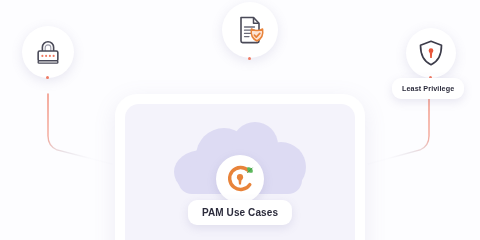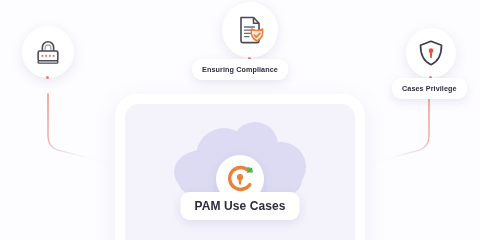--- a/index.html
+++ b/index.html
@@ -59,22 +59,22 @@
     border-radius:9px;
     box-shadow:0 3px 10px rgba(120,115,170,.16);
     padding:6px 10px;
     font-size:7.2px;
     font-weight:bold;
     color:#2c2c3c;
     white-space:nowrap;
     letter-spacing:.1px;
   }
   .pill-pam {
-    left:50%; top:192px; transform:translateX(-50%);
-    font-size:12px; padding:7px 14px;text-align:right;
+    left:50%; top:200px; transform:translateX(-50%);
+    font-size:10px; padding:7px 14px;text-align:right;
   }
   .pill-left   { left:8px;  top:78px; }
   .pill-center { left:50%; top:59px; transform:translateX(-50%); }
   .pill-right  { left:392px; top:78px; }
 
   
   .node {
     position:absolute;
     width:56px; height:56px;
     border-radius:50%;
@@ -181,26 +181,25 @@
       <path d="M7,3.5 L19.5,3.5 L25,9.2 L25,27 A1.6,1.6 0 0 1 23.4,28.6 L8.6,28.6 A1.6,1.6 0 0 1 7,27 Z" fill="#ffffff" stroke="#4a4a58" stroke-width="1.6" stroke-linejoin="round"></path>
       <path d="M19.5,3.5 L19.5,9.2 L25,9.2" fill="none" stroke="#4a4a58" stroke-width="1.5" stroke-linejoin="round"></path>
 
       <path d="M10.5,13 L20.5,13 M10.5,16.2 L20.5,16.2 M10.5,19.4 L17,19.4 M10.5,22.6 L15,22.6" stroke="#6a6a78" stroke-width="1.3" stroke-linecap="round"></path>
 
       <path d="M23,16.6 C25.6,16.6 27.2,15.8 28.6,15 C29.3,19.4 28.6,24.3 23,27 C17.4,24.3 16.7,19.4 17.4,15 C18.8,15.8 20.4,16.6 23,16.6 Z" fill="#fce3d5" stroke="#e8833a" stroke-width="1.5" stroke-linejoin="round"></path>
       <path d="M20.4,21.2 L22.3,23.1 L25.8,19.4" fill="none" stroke="#e8833a" stroke-width="1.7" stroke-linecap="round" stroke-linejoin="round"></path>
     </svg>
   </div>
   <div class="dot dot-center"></div>
-  <div class="pill pill-center">Ensuring Compliance</div>
 
   <div class="node node-right">
     <svg width="28" height="28" viewBox="0 0 32 32">
       <path d="M16,2.6 L28,7.2 C28,17.6 25.2,25.4 16,29.4 C6.8,25.4 4,17.6 4,7.2 Z" fill="#ffffff" stroke="#3c3c4a" stroke-width="1.9" stroke-linejoin="round"></path>
 
       <circle cx="16" cy="13.4" r="2.7" fill="#e8563a"></circle>
       <path d="M14.6,15 L17.4,15 L16.9,21.6 L15.1,21.6 Z" fill="#e8563a"></path>
     </svg>
   </div>
   <div class="dot dot-right"></div>
-  <div class="pill pill-right">Cases Privilege</div>
+  <div class="pill pill-right">Least Privilege</div>
 
 </div>
 
 </body></html>

